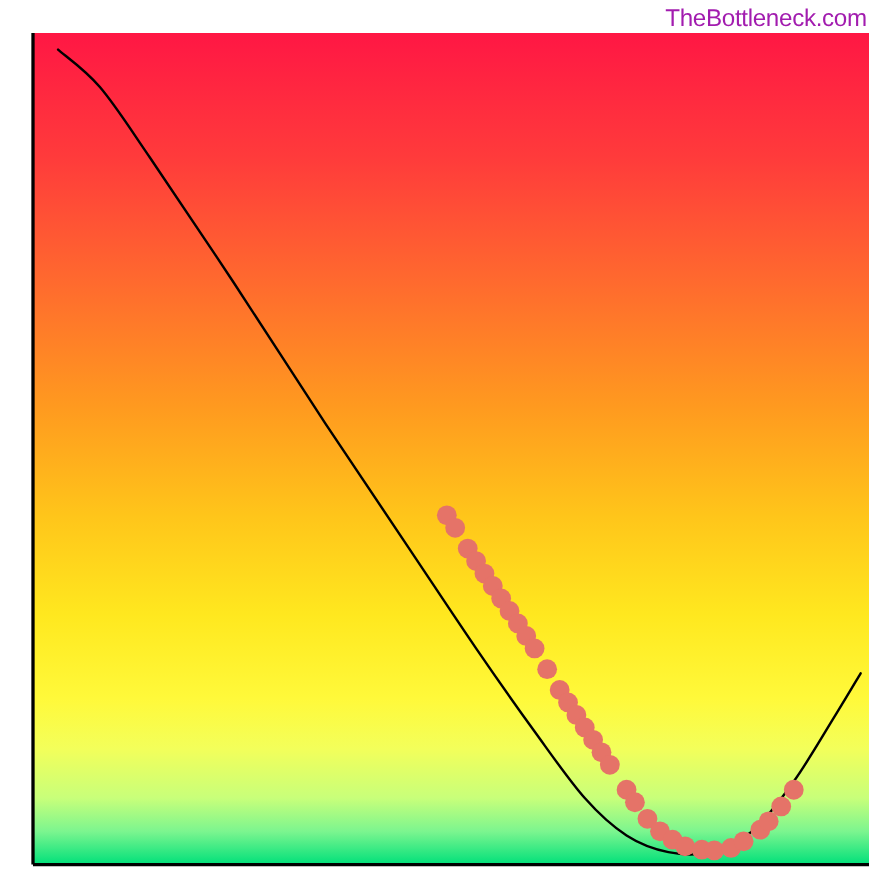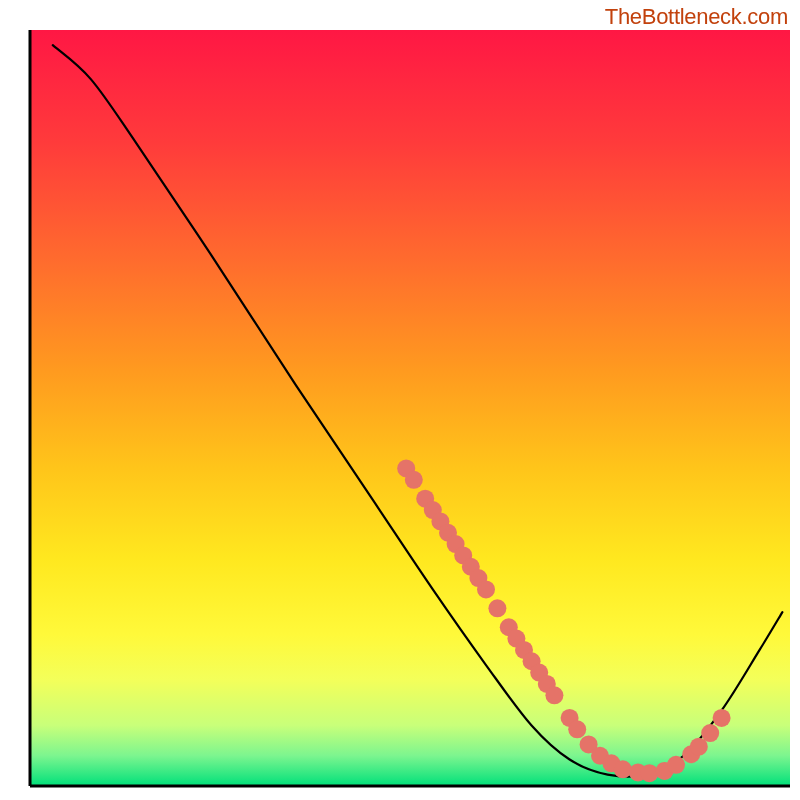--- a/index.html
+++ b/index.html
@@ -9,21 +9,21 @@
     height: 800px;
     background: #ffffff;
     overflow: hidden;
   }
   .watermark {
     position: absolute;
     right: 12px;
     top: 4px;
     font-family: Arial, Helvetica, sans-serif;
     font-size: 22px;
-    color: #c2410c;
+    color: #a21caf;
     font-weight: 500;
     letter-spacing: -0.3px;
   }
   svg.plot {
     display: block;
   }
 </style>
 </head>
 <body>
 

